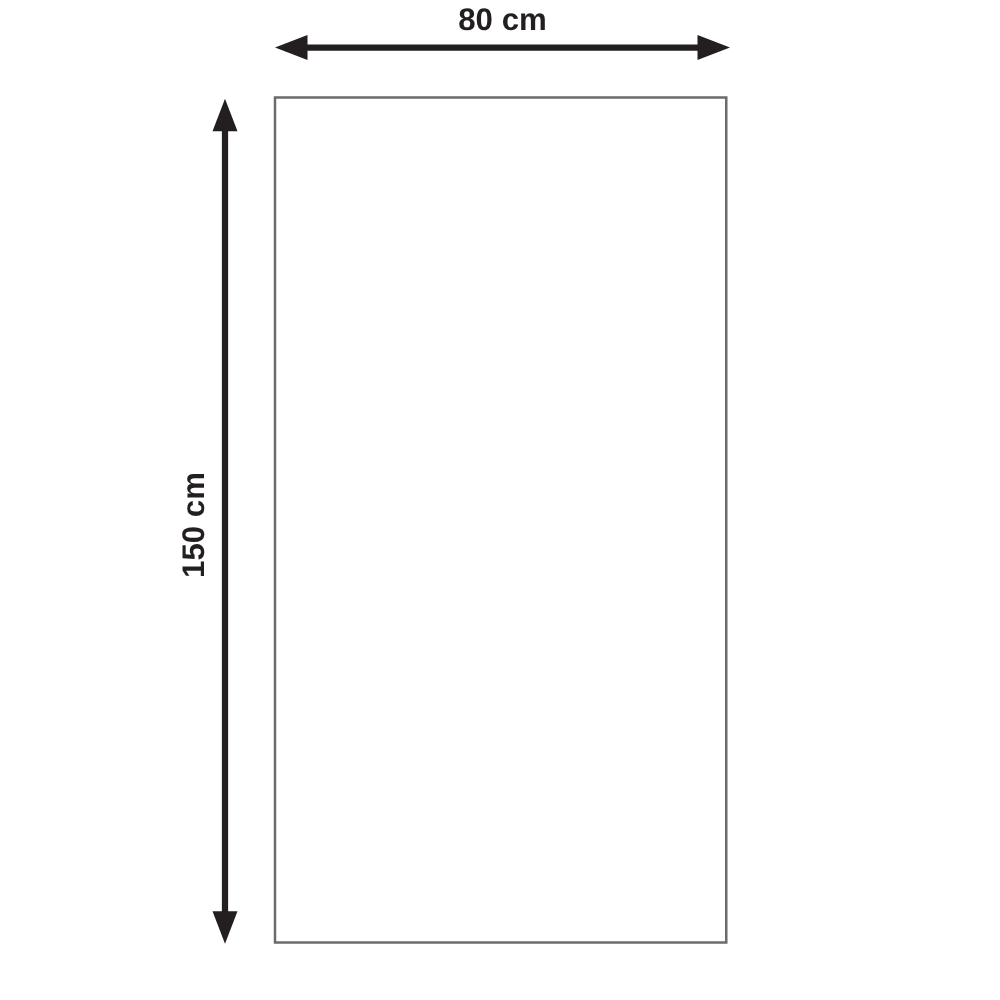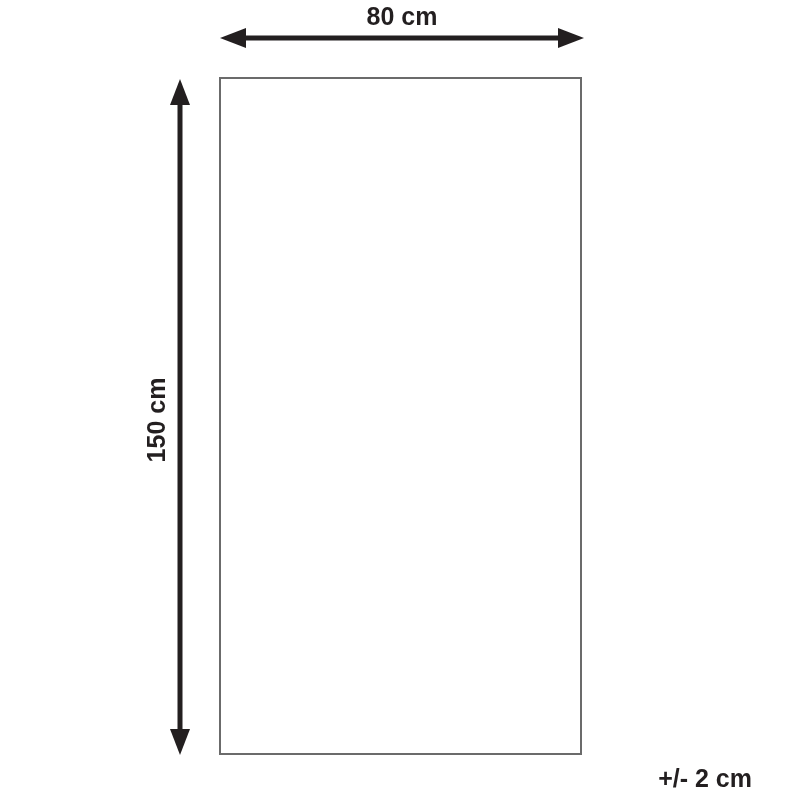--- a/index.html
+++ b/index.html
@@ -79,15 +79,14 @@
   <svg class="v-arrow" viewBox="0 0 24 680" xmlns="http://www.w3.org/2000/svg">
     <line x1="12" y1="26" x2="12" y2="654" stroke-width="5" stroke="#231f20"></line>
     <polygon points="12,2 2,28 22,28" fill="#231f20"></polygon>
     <polygon points="12,678 2,652 22,652" fill="#231f20"></polygon>
   </svg>
 
   <div class="dim-label w-label">80 cm</div>
 
   <div class="dim-label h-label">150 cm</div>
 
-  <div class="dim-label tol-label">+/- 2 cm</div>
 
 </div>
 
 </body></html>

